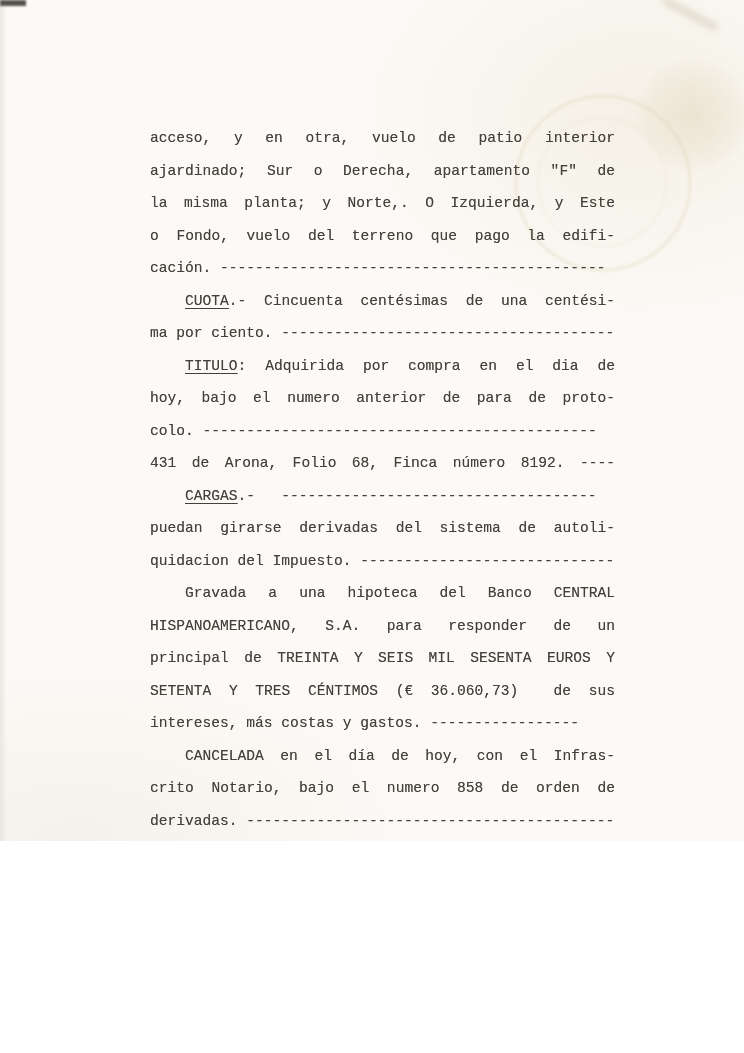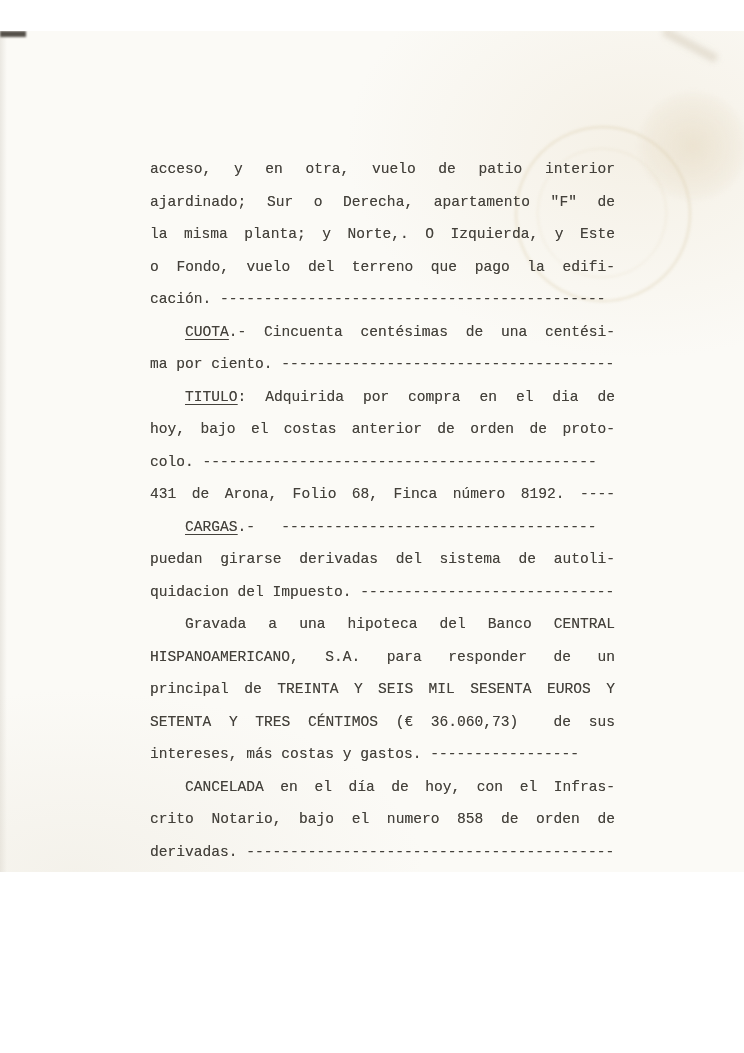--- a/index.html
+++ b/index.html
@@ -15,21 +15,20 @@
   .scan {
     position: relative;
     width: 744px;
     height: 841px;
     overflow: hidden;
     background:
       radial-gradient(ellipse 420px 300px at 86% 14%, rgba(233,222,200,0.35), rgba(233,222,200,0) 70%),
       radial-gradient(ellipse 500px 260px at 10% 100%, rgba(228,222,208,0.30), rgba(228,222,208,0) 70%),
       linear-gradient(90deg, rgba(190,184,172,0.28) 0px, rgba(190,184,172,0.0) 7px),
       var(--paper, #fbfaf6);
-    margin-top: 31px;
   }
   
   .stamp-ring-outer {
     position: absolute;
     left: 515px; top: 95px;
     width: 172px; height: 172px;
     border-radius: 50%;
     border: 2px solid var(--stamp, #d9cbaa);
     opacity: 0.45;
     filter: blur(1.5px);
@@ -135,21 +134,21 @@
 
   <div class="textblock">
       <div class="line justify"><span>acceso, y en otra, vuelo de patio interior</span></div>
       <div class="line justify"><span>ajardinado; Sur o Derecha, apartamento "F" de</span></div>
       <div class="line justify"><span>la misma planta; y Norte,. O Izquierda, y Este</span></div>
       <div class="line justify"><span>o Fondo, vuelo del terreno que pago la edifi-</span></div>
       <div class="line"><span>cación. --------------------------------------------</span></div>
       <div class="line indent justify"><span class="heading">CUOTA</span><span>.- Cincuenta centésimas de una centési-</span></div>
       <div class="line"><span>ma por ciento. --------------------------------------</span></div>
       <div class="line indent justify"><span class="heading">TITULO</span><span>: Adquirida por compra en el dia de</span></div>
-      <div class="line justify"><span>hoy, bajo el costas anterior de orden de proto-</span></div>
+      <div class="line justify"><span>hoy, bajo el numero anterior de para de proto-</span></div>
       <div class="line"><span>colo. ---------------------------------------------</span></div>
       <div class="line justify"><span>431 de Arona, Folio 68, Finca número 8192. ----</span></div>
       <div class="line indent"><span class="heading">CARGAS</span><span>.-&nbsp;&nbsp;&nbsp;------------------------------------</span></div>
       <div class="line justify"><span>puedan girarse derivadas del sistema de autoli-</span></div>
       <div class="line"><span>quidacion del Impuesto. -----------------------------</span></div>
       <div class="line indent justify"><span>Gravada a una hipoteca del Banco CENTRAL</span></div>
       <div class="line justify"><span>HISPANOAMERICANO, S.A. para responder de un</span></div>
       <div class="line justify"><span>principal de TREINTA Y SEIS MIL SESENTA EUROS Y</span></div>
       <div class="line justify"><span>SETENTA Y TRES CÉNTIMOS (€ 36.060,73)&nbsp; de sus</span></div>
       <div class="line"><span>intereses, más costas y gastos. -----------------</span></div>

